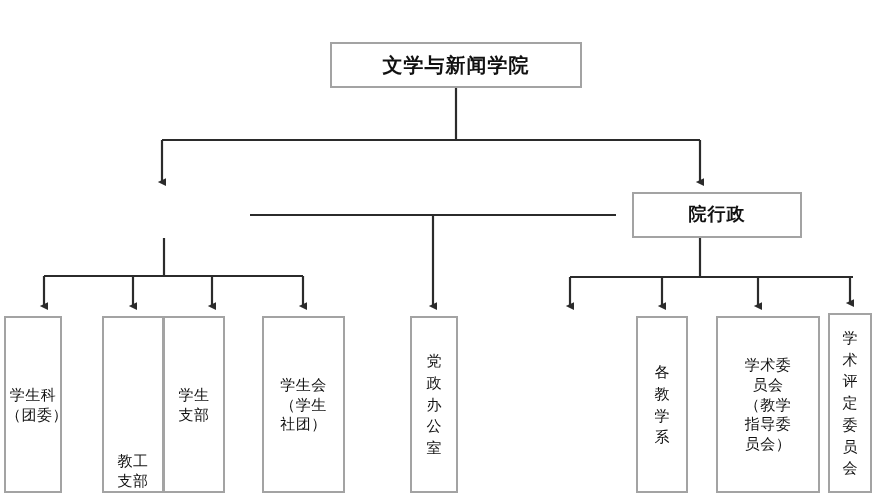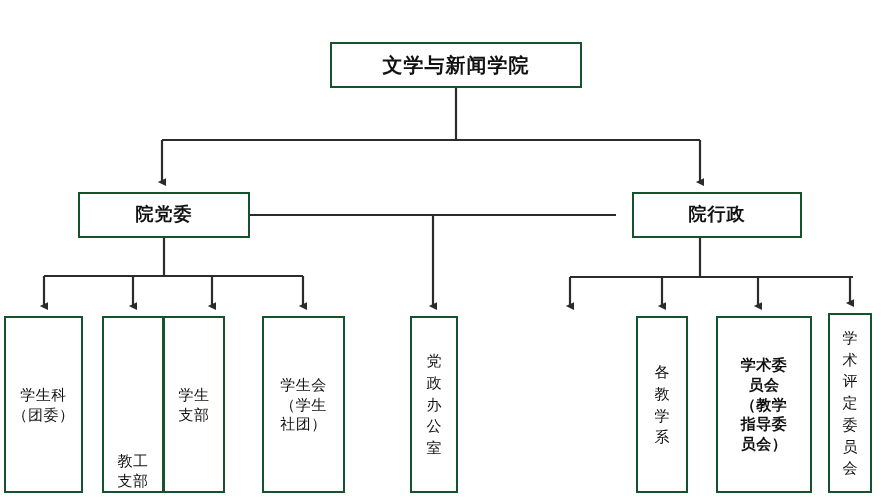--- a/index.html
+++ b/index.html
@@ -22,21 +22,21 @@
     position: absolute;
     left: 0;
     top: 0;
     width: 883px;
     height: 503px;
     pointer-events: none;
   }
   .node {
     position: absolute;
     box-sizing: border-box;
-    border: 2px solid #14532d;
+    border: 2px solid #a3a3a3;
     background: #ffffff;
     display: flex;
     align-items: center;
     justify-content: center;
     text-align: center;
     line-height: 1.32;
     color: #111111;
   }
   .node .label {
     display: block;
@@ -102,29 +102,26 @@
       <path d="M662,277 L662,306" marker-end="url(#arrowhead)"></path>
       <path d="M758,277 L758,306" marker-end="url(#arrowhead)"></path>
       <path d="M850,277 L850,303" marker-end="url(#arrowhead)"></path>
     </g>
   </svg>
 
   <div class="node lvl1" style="left:330px; top:42px; width:252px; height:46px;">
     <span class="label">文学与新闻学院</span>
   </div>
 
-  <div class="node lvl2" style="left:78px; top:192px; width:172px; height:46px;">
-    <span class="label">院党委</span>
-  </div>
 
   <div class="node lvl2" style="left:616px; top:192px; width:170px; height:46px;margin-left:16px;">
     <span class="label">院行政</span>
   </div>
 
-  <div class="node leaf" style="left:4px; top:316px; width:79px; height:177px;">
+  <div class="node leaf" style="left:4px; top:316px; width:58px; height:177px;">
     <span class="label">学生科
 （团委）</span>
   </div>
 
   <div class="node leaf" style="left:102px; top:316px; width:62px; height:177px;align-items:flex-end;">
     <span class="label">教工
 支部</span>
   </div>
 
   <div class="node leaf" style="left:163px; top:316px; width:62px; height:177px;">
@@ -147,21 +144,21 @@
   </div>
 
 
   <div class="node leaf vertical" style="left:636px; top:316px; width:52px; height:177px;">
     <span class="label">各
 教
 学
 系</span>
   </div>
 
-  <div class="node leaf" style="left:716px; top:316px; width:96px; height:177px;font-weight:bold;">
+  <div class="node leaf" style="left:716px; top:316px; width:104px; height:177px;">
     <span class="label">学术委
 员会
 （教学
 指导委
 员会）</span>
   </div>
 
   <div class="node leaf vertical" style="left:828px; top:313px; width:44px; height:180px;">
     <span class="label">学
 术

